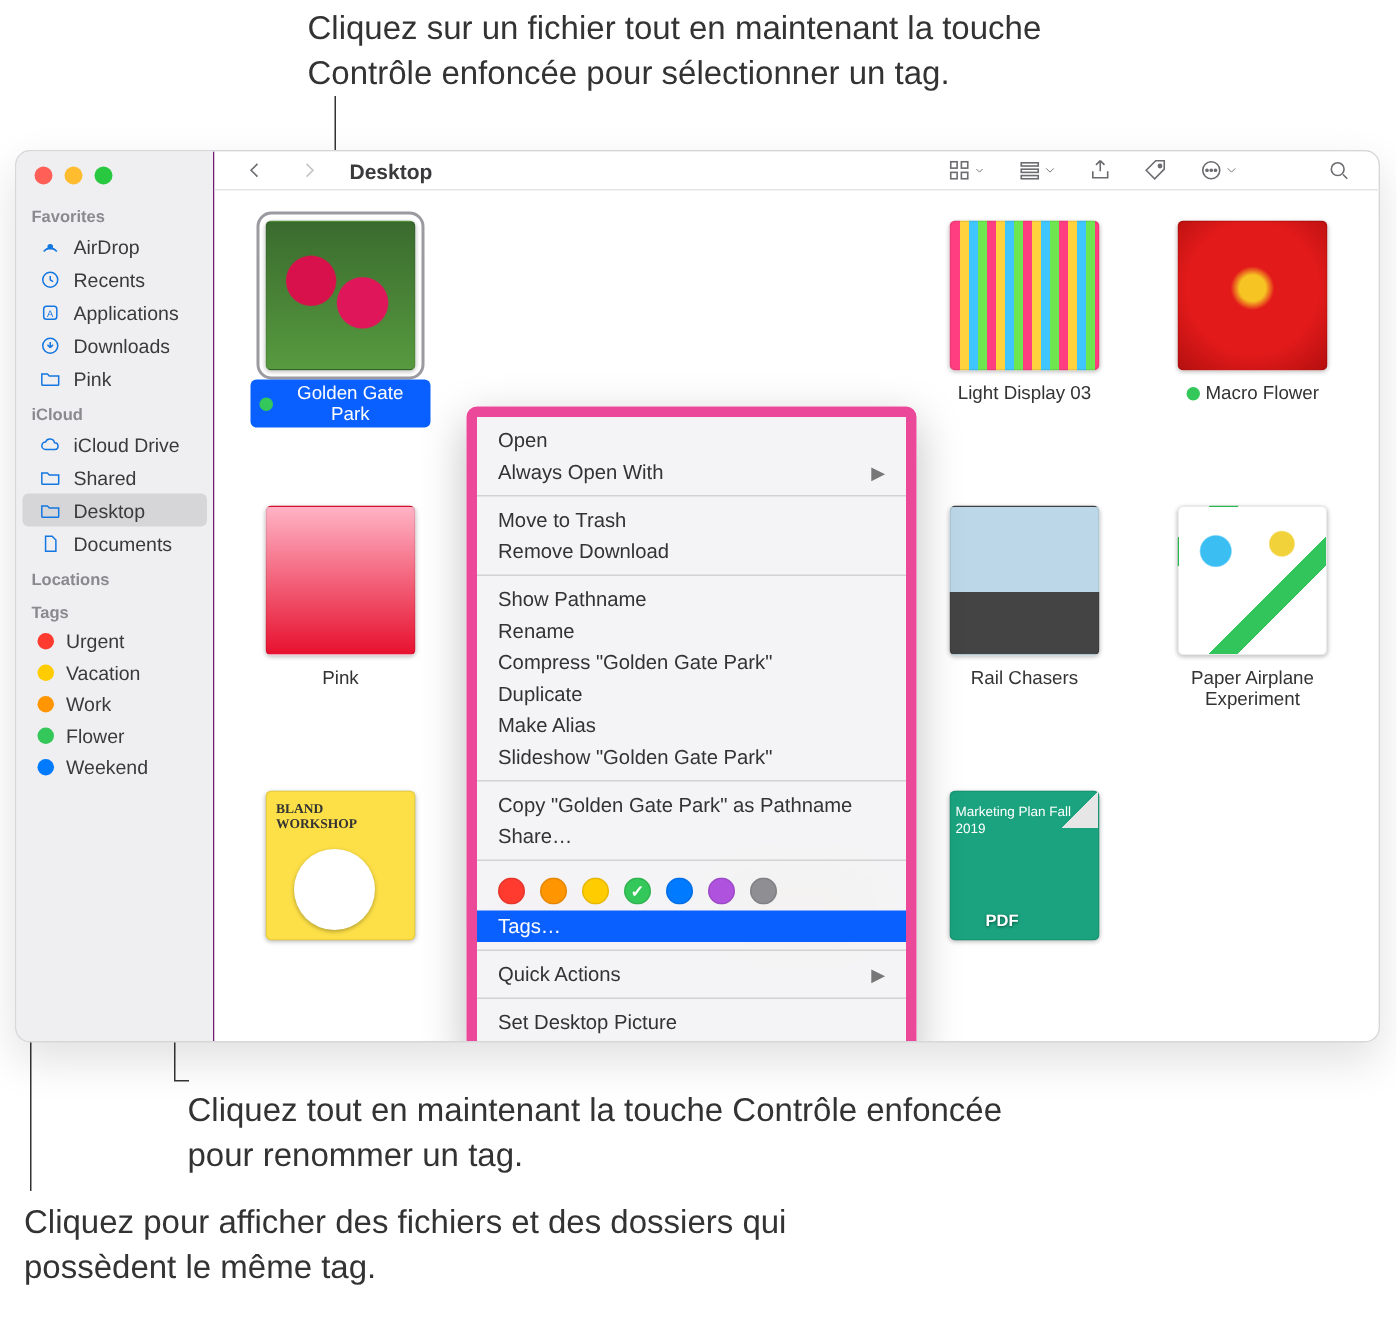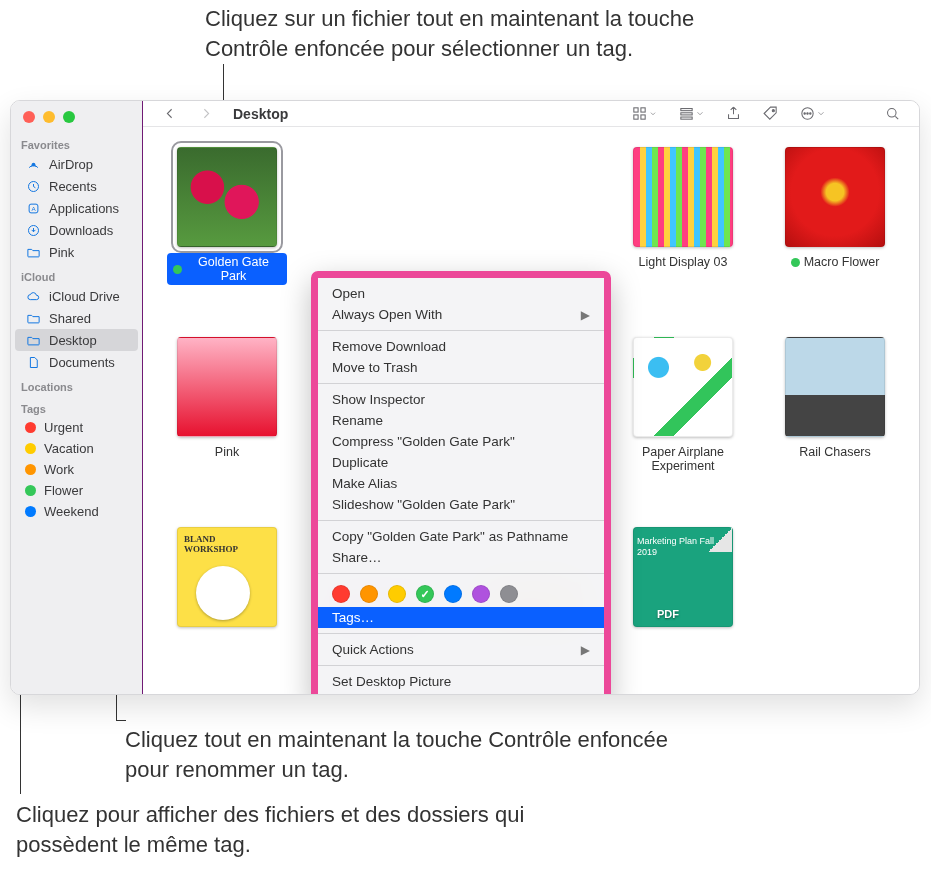--- a/index.html
+++ b/index.html
@@ -379,26 +379,26 @@
         </div>
       </div>
 
       <div class="file">
         <div class="thumb t-pink"></div>
         <div class="flabel">Pink</div>
       </div>
       <div></div>
         <div></div>
       <div class="file">
+        <div class="thumb t-skate"></div>
+        <div class="flabel">Rail Chasers</div>
+      </div>
+      <div class="file">
         <div class="thumb t-paper"></div>
         <div class="flabel">Paper Airplane Experiment</div>
-      </div>
-      <div class="file">
-        <div class="thumb t-skate"></div>
-        <div class="flabel">Rail Chasers</div>
       </div>
 
       <div class="file">
         <div class="thumb t-bland" style="position:relative">
           <div style="position:absolute;top:6px;left:6px;font-size:9px;font-weight:700;font-family:serif">BLAND<br>WORKSHOP</div>
           <div style="position:absolute;bottom:6px;left:18px;width:54px;height:54px;border-radius:50%;background:#fff;box-shadow:0 1px 3px rgba(0,0,0,.3)"></div>
         </div>
       </div>
       <div class="file">
         <div class="thumb t-pdf1" style="position:relative">
@@ -424,28 +424,28 @@
   <div class="ctx">
     <div class="ctx-item">
         <span>Open</span>
       </div>
     <div class="ctx-item">
         <span>Always Open With</span>
         <span class="chev">▶</span>
       </div>
     <div class="ctx-sep"></div>
     <div class="ctx-item">
+        <span>Move to Trash</span>
+      </div>
+    <div class="ctx-item">
         <span>Remove Download</span>
       </div>
-    <div class="ctx-item">
-        <span>Move to Trash</span>
-      </div>
-    <div class="ctx-sep"></div>
-    <div class="ctx-item">
-        <span>Show Inspector</span>
+    <div class="ctx-sep"></div>
+    <div class="ctx-item">
+        <span>Show Pathname</span>
       </div>
     <div class="ctx-item">
         <span>Rename</span>
       </div>
     <div class="ctx-item">
         <span>Compress "Golden Gate Park"</span>
       </div>
     <div class="ctx-item">
         <span>Duplicate</span>
       </div>

